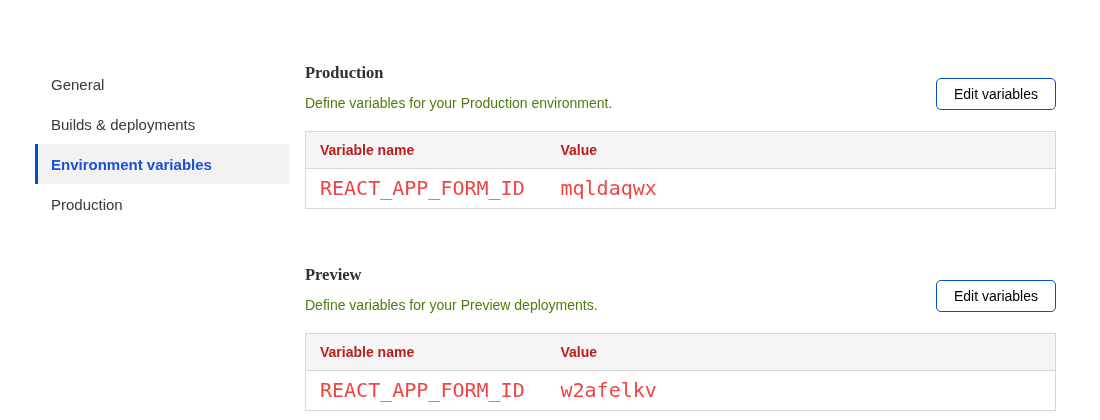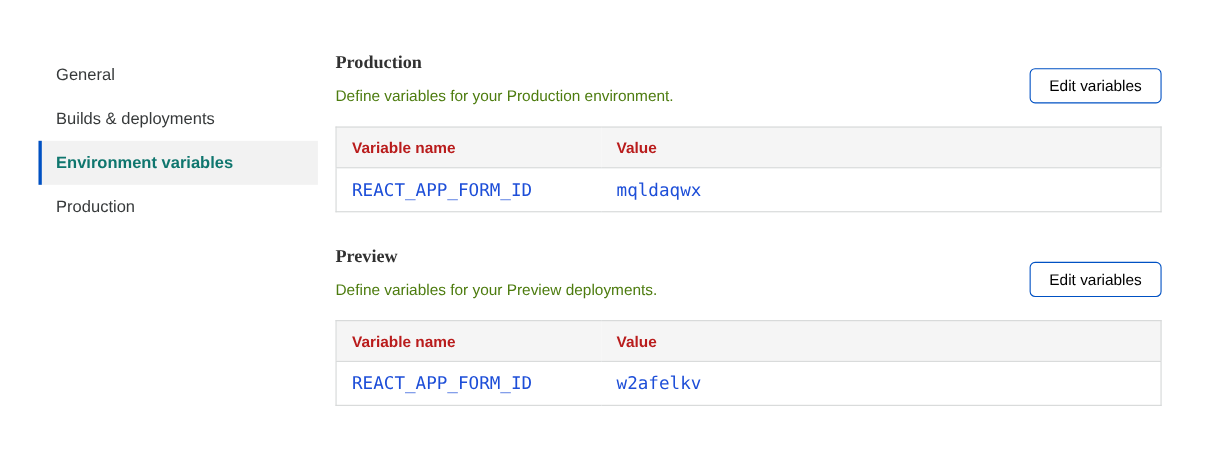--- a/index.html
+++ b/index.html
@@ -4,45 +4,45 @@
 <style>
   * { box-sizing: border-box; }
   html, body {
     margin: 0; padding: 0;
     width: 1100px; height: 420px;
     background: #ffffff;
     font-family: "Liberation Sans", "DejaVu Sans", sans-serif;
     color: #36393a;
     overflow: hidden;
   }
-  .page { display: flex; padding-top: 48px; width: 1100px; }
+  .page { display: flex; padding-top: 64px; width: 1100px; }
 
   
   .sidebar { width: 254px; margin-left: 35px; flex-shrink: 0; }
   .side-item {
     height: 40px;
     display: flex; align-items: center;
     padding-left: 13px;
     border-left: 3px solid transparent;
     font-size: 15px;
     color: #36393a;
     cursor: pointer;
     white-space: nowrap;
   }
   .side-item.selected {
     background: #f2f2f2;
     border-left-color: #0051c3;
     font-weight: 700;
-    color: #0f766e;
+    color: #1d4ed8;
   }
 
   
   .content { margin-left: 16px; width: 751px; }
   .env-section { position: relative; }
-  .env-section + .env-section { margin-top: 31px; }
+  .env-section + .env-section { margin-top: 57px; }
   .section-title {
     margin: 0 0 12px 0;
     font-size: 16.5px;
     line-height: 1.15;
     font-weight: 700;
     color: #313131;
     font-family: Liberation Serif, serif;
   }
   .section-desc {
     margin: 0 0 19px 0;
@@ -79,22 +79,22 @@
     font-weight: 700;
     color: #b91c1c;
     height: 37px;
     padding: 0 0 0 14px;
   }
   table.vars th:first-child, table.vars td:first-child { width: 241px; }
   table.vars td {
     height: 40px;
     padding: 0 0 0 14px;
     font-family: "DejaVu Sans Mono", "Liberation Mono", monospace;
-    font-size: 16px;
-    color: #1d4ed8;
+    font-size: 20px;
+    color: #ef4444;
     background: #ffffff;
   }
 </style>
 </head>
 <body>
 
 <div class="page">
 
   <nav class="sidebar">
     <div class="side-item">

